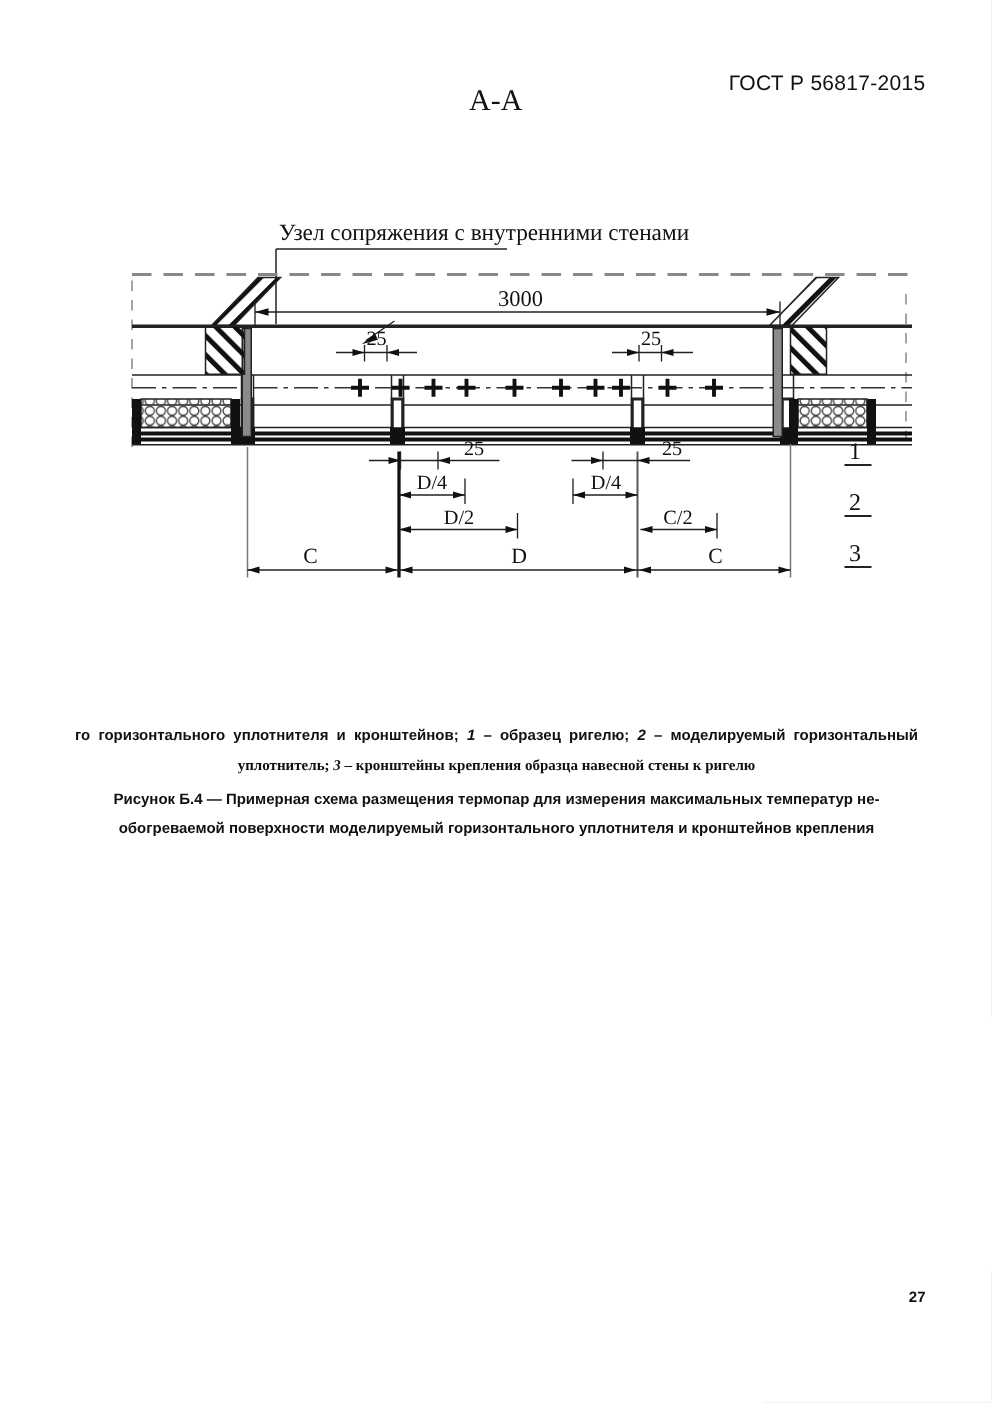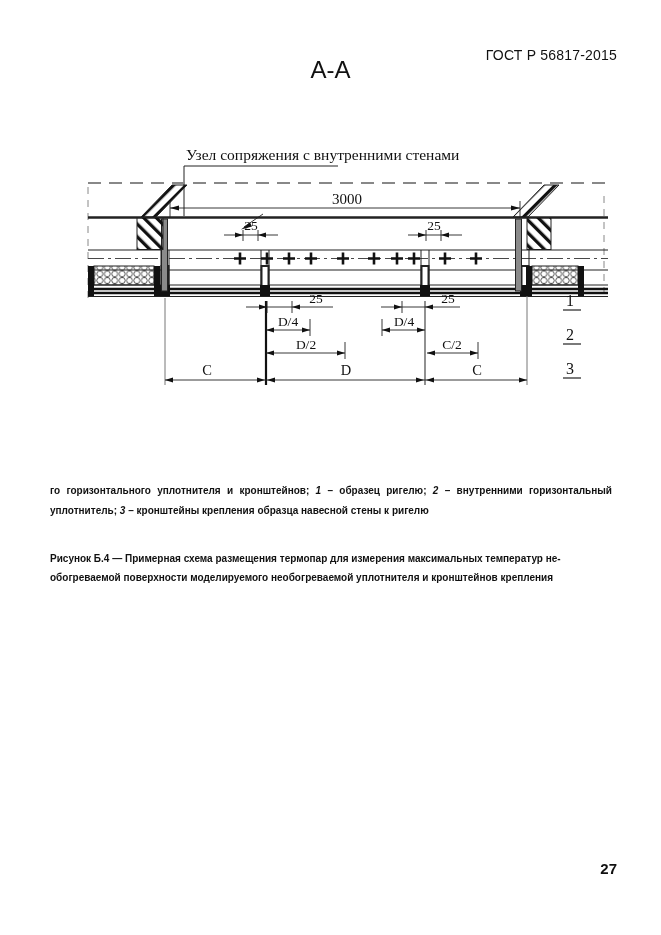--- a/index.html
+++ b/index.html
@@ -1,31 +1,31 @@
 <!DOCTYPE html>
 <html><head>
 <meta charset="utf-8">
 <style>
   html,body{margin:0;padding:0;background:#e8e8e8;}
   .page{position:relative;width:661px;height:935px;background:#ffffff;margin:0 auto;
         font-family:"Liberation Sans",sans-serif;color:#111;overflow:hidden;}
   .gost-header{position:absolute;top:37px;right:44px;font-size:14px;font-weight:400;
         letter-spacing:.2px;margin-top:10px;}
   .section-title{position:absolute;top:56px;left:0;width:661px;text-align:center;
-        font-family:Liberation Sans, sans-serif;font-size:24px;}
+        font-family:Liberation Serif, serif;font-size:20px;}
   .drawing{position:absolute;top:130px;left:0;}
   .legend{position:absolute;top:481px;left:50px;width:562px;font-size:10px;font-weight:700;
         line-height:20px;}
   .lg-just{text-align:justify;text-align-last:justify;}
-  .lg-center{}
+  .lg-center{text-align:center;font-family:Liberation Serif, serif;}
   .legend i,.caption i{font-style:italic;}
   .plus-marker{font-size:14px;font-weight:700;}
-  .caption{position:absolute;top:549px;left:50px;width:562px;font-size:10px;font-weight:700;
-        line-height:19px;text-align:left;}
-  .page-number{position:absolute;top:860px;right:44px;font-size:15px;font-weight:700;}
+  .caption{position:absolute;top:524px;left:50px;width:562px;font-size:10px;font-weight:700;
+        line-height:19px;text-align:center;}
+  .page-number{position:absolute;top:860px;right:44px;font-size:10px;font-weight:700;}
   svg text{font-family:"Liberation Serif",serif;fill:#111;}
 </style>
 </head>
 <body>
 
 <div class="page">
 
   <div class="gost-header">ГОСТ Р 56817-2015</div>
 
   <div class="section-title">А-А</div>
@@ -202,24 +202,24 @@
       <text x="566" y="306" font-size="16">1</text>
       <line x1="563" y1="310" x2="581" y2="310" stroke="#222" stroke-width="1.2"></line>
       <text x="566" y="340" font-size="16">2</text>
       <line x1="563" y1="344" x2="581" y2="344" stroke="#222" stroke-width="1.2"></line>
       <text x="566" y="374" font-size="16">3</text>
       <line x1="563" y1="378" x2="581" y2="378" stroke="#222" stroke-width="1.2"></line>
     </g>
   </svg>
 
   <div class="legend">
-    <div class="lg-just"><span>го горизонтального уплотнителя и кронштейнов; </span><i>1</i><span> – образец ригелю; </span><i>2</i><span> – внутренними горизонтальный</span></div>
+    <div class="lg-just"><span>го горизонтального уплотнителя и кронштейнов; </span><i>1</i><span> – образец ригелю; </span><i>2</i><span> – моделируемый горизонтальный</span></div>
     <div class="lg-center"><span>уплотнитель; </span><i>3</i><span> – кронштейны крепления образца навесной стены к ригелю</span></div>
   </div>
 
   <div class="caption">
     <div>Рисунок Б.4 — Примерная схема размещения термопар для измерения максимальных температур не-</div>
-    <div>обогреваемой поверхности моделируемого необогреваемой уплотнителя и кронштейнов крепления</div>
+    <div>обогреваемой поверхности моделируемый горизонтального уплотнителя и кронштейнов крепления</div>
   </div>
 
   <div class="page-number">27</div>
 
 </div>
 
 </body></html>

